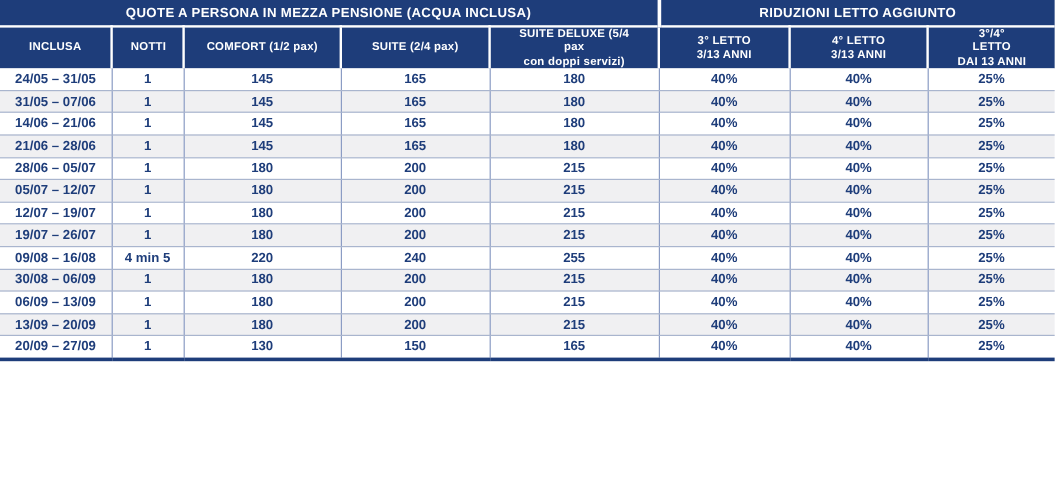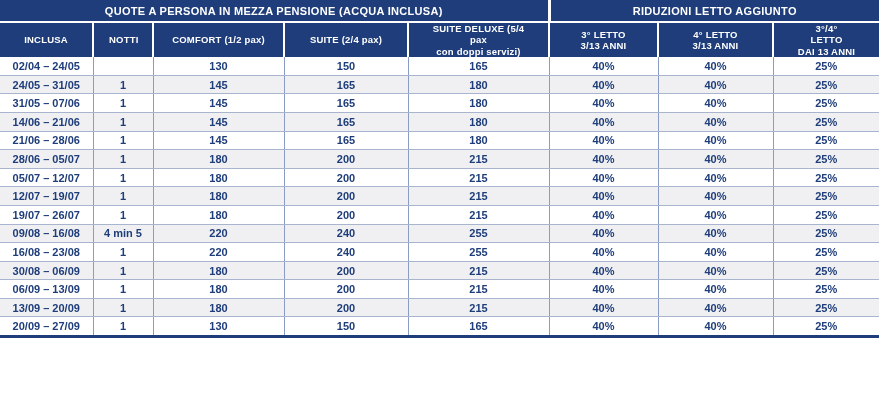--- a/index.html
+++ b/index.html
@@ -100,30 +100,20 @@
 3/13 ANNI</th>
       <th>4° LETTO
 3/13 ANNI</th>
       <th>3°/4°
 LETTO
 DAI 13 ANNI</th>
     </tr>
   </thead>
   <tbody>
       <tr>
-        <td>02/04 – 24/05</td>
-        <td></td>
-        <td>130</td>
-        <td>150</td>
-        <td>165</td>
-        <td>40%</td>
-        <td>40%</td>
-        <td>25%</td>
-      </tr>
-      <tr>
         <td>24/05 – 31/05</td>
         <td>1</td>
         <td>145</td>
         <td>165</td>
         <td>180</td>
         <td>40%</td>
         <td>40%</td>
         <td>25%</td>
       </tr>
       <tr>
@@ -200,30 +190,20 @@
         <td>09/08 – 16/08</td>
         <td>4 min 5</td>
         <td>220</td>
         <td>240</td>
         <td>255</td>
         <td>40%</td>
         <td>40%</td>
         <td>25%</td>
       </tr>
       <tr>
-        <td>16/08 – 23/08</td>
-        <td>1</td>
-        <td>220</td>
-        <td>240</td>
-        <td>255</td>
-        <td>40%</td>
-        <td>40%</td>
-        <td>25%</td>
-      </tr>
-      <tr>
         <td>30/08 – 06/09</td>
         <td>1</td>
         <td>180</td>
         <td>200</td>
         <td>215</td>
         <td>40%</td>
         <td>40%</td>
         <td>25%</td>
       </tr>
       <tr>

